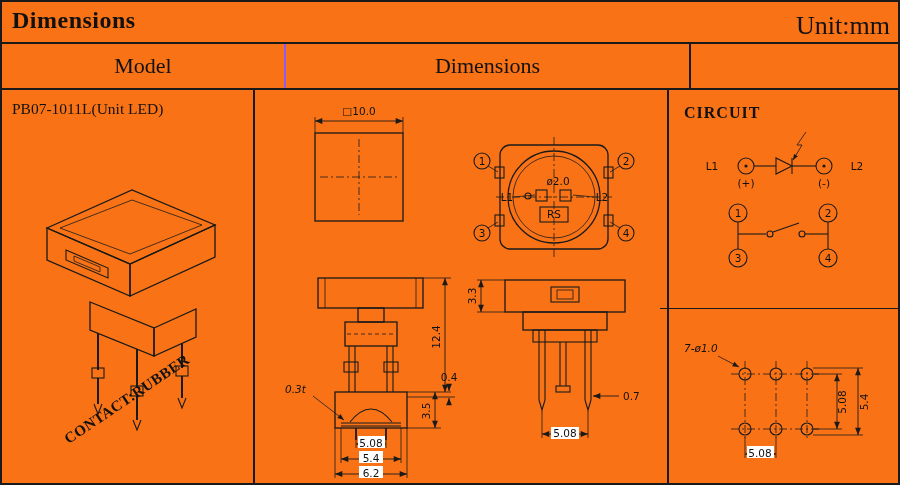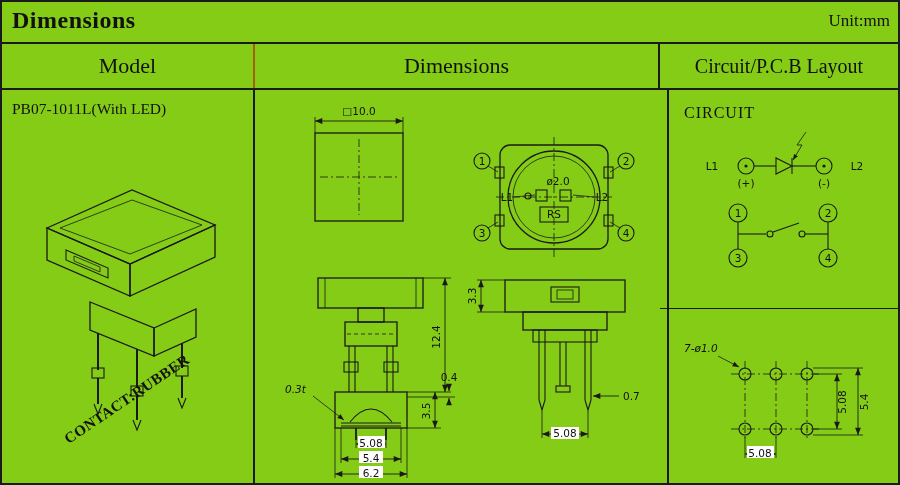--- a/index.html
+++ b/index.html
@@ -1,37 +1,37 @@
 <!DOCTYPE html>
 <html><head>
 <meta charset="utf-8">
 <style>
   *{box-sizing:border-box;margin:0;padding:0}
   body{margin:0;background:#e9e9e9}
-  .page{position:relative;width:900px;height:485px;background:#84cc16;border:2px solid #1a1a1a;
+  .page{position:relative;width:900px;height:485px;background:#f97316;border:2px solid #1a1a1a;
         font-family:"Liberation Serif",serif;color:#111;overflow:hidden}
   .page-title{position:absolute;left:10px;top:5px;font-size:24px;font-weight:700;letter-spacing:.5px}
-  .unit-label{position:absolute;right:8px;top:9px;font-size:17px}
+  .unit-label{position:absolute;right:8px;top:9px;font-size:26px}
   .header-row{position:absolute;top:40px;left:0;width:100%;height:48px;
               border-top:2px solid #1a1a1a;border-bottom:2px solid #1a1a1a;display:flex}
   .hcell{display:flex;align-items:center;justify-content:center;font-size:22px}
-  .hcell.c1{width:253px;border-right:2px solid #a16207}
+  .hcell.c1{width:284px;border-right:2px solid #8b5cf6}
   .hcell.c2{width:405px;border-right:2px solid #1a1a1a}
   .hcell.c3{flex:1;font-size:20px}
   .body-row{position:absolute;top:88px;left:0;right:0;bottom:0}
   .cell{position:absolute;top:0;height:100%}
   .cell.model{left:0;width:253px;border-right:2px solid #1a1a1a}
   .cell.dims{left:253px;width:414px;border-right:2px solid #1a1a1a}
   .cell.circuit{left:658px;right:0}
   .model-names{position:absolute;top:8px;left:10px;font-size:15.5px;line-height:1.45}
   .contact-note{position:absolute;left:64px;top:342px;font-size:15px;font-weight:700;white-space:nowrap;
                 transform:rotate(-34deg);transform-origin:left center;letter-spacing:.5px}
   .iso-svg{position:absolute;left:0;top:40px}
   .dims-svg{position:absolute;left:0;top:0}
-  .section-title{position:absolute;left:24px;font-weight:400;font-size:16px;letter-spacing:1px}
+  .section-title{position:absolute;left:24px;font-weight:700;font-size:16px;letter-spacing:1px}
   .t-circuit{top:14px}
   .t-pcb{top:226px}
   .circuit-divider{position:absolute;left:0;right:0;top:218px;border-top:1.5px solid #1a1a1a}
   .circuit-svg{position:absolute;left:0;top:28px}
   .pcb-svg{position:absolute;left:0;top:246px}
   svg text{font-family:"DejaVu Sans",sans-serif;fill:#111;font-size:10.5px}
   .obj{stroke:#1a1a1a;stroke-width:1.3;fill:none}
   .med{stroke:#1a1a1a;stroke-width:1.1;fill:none}
   .thin{stroke:#1a1a1a;stroke-width:0.8;fill:none}
   .dim{stroke:#1a1a1a;stroke-width:0.9;fill:none}
@@ -43,28 +43,27 @@
 <body>
 
 <div class="page">
 
   <div class="page-title">Dimensions</div>
   <div class="unit-label">Unit:mm</div>
 
   <div class="header-row">
     <div class="hcell c1">Model</div>
     <div class="hcell c2">Dimensions</div>
-    <div class="hcell c3">Circuit/P.C.B Layout</div>
   </div>
 
   <div class="body-row">
 
     <div class="cell model">
       <div class="model-names">
-        <div>PB07-1011L(With LED)</div>
+        <div>PB07-1011L(Unit LED)</div>
       </div>
 
       <svg class="iso-svg" width="253" height="303" viewBox="0 0 253 303">
         <g>
           <polygon class="obj" points="45,98 130,60 213,95 128,134"></polygon>
           <polygon class="thin" points="58,98 130,70 200,95 128,124"></polygon>
           <polygon class="obj" points="45,98 128,134 128,166 45,130"></polygon>
           <polygon class="obj" points="128,134 213,95 213,127 128,166"></polygon>
           <polygon class="med" points="64,120 106,138 106,148 64,130"></polygon>
           <polygon class="thin" points="72,126 98,137 98,142 72,131"></polygon>

